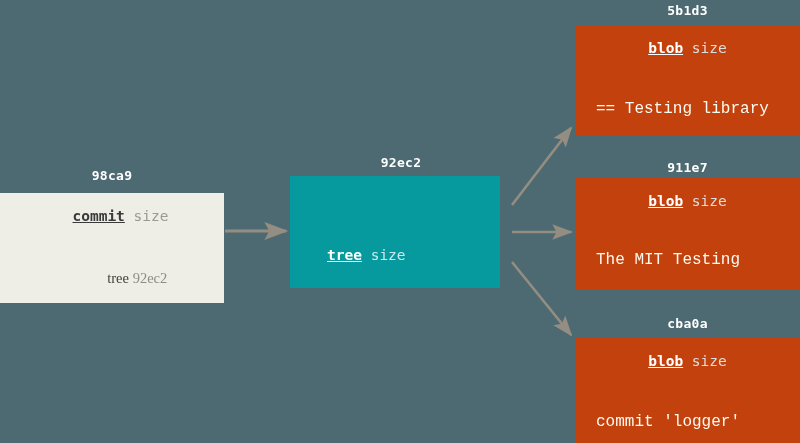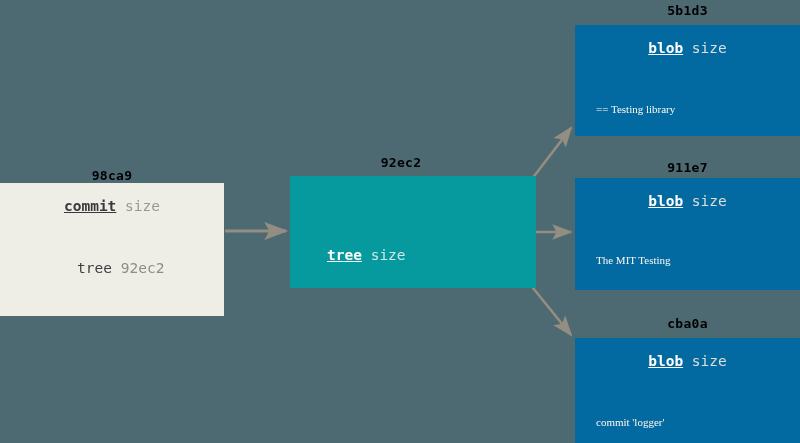--- a/index.html
+++ b/index.html
@@ -28,35 +28,35 @@
     pointer-events: none;
   }
   .node {
     position: absolute;
     box-sizing: border-box;
   }
   .node-title {
     position: absolute;
     width: 100%;
     text-align: center;
-    color: #000000;
+    color: #ffffff;
     font-weight: bold;
     font-size: 13px;
     letter-spacing: 0.3px;
     font-family: "DejaVu Sans Mono", monospace;
   }
   .node-box {
     position: absolute;
     left: 0;
     box-sizing: border-box;
     overflow: hidden;
   }
   .box-commit { background: #eeeee6; }
   .box-tree   { background: #069a9e; }
-  .box-blob   { background: #0369a1; }
+  .box-blob   { background: #c2410c; }
 
   .hdr {
     text-align: center;
     font-size: 14.5px;
     line-height: 1;
     font-family: "DejaVu Sans Mono", monospace;
     white-space: pre;
   }
   .hdr .kw {
     font-weight: bold;
@@ -96,25 +96,25 @@
   .entries .row { display: block; }
   .entries .kw {
     font-weight: bold;
     color: #ffffff;
   }
   .entries .kw.u { text-decoration: underline; }
   .entries .rest { color: #d8dcdc; }
 
   
   .blob-body {
-    font-size: 11px;
+    font-size: 16px;
     line-height: 14px;
     white-space: pre;
     color: #fdfaf0;
-    font-family: Liberation Serif, serif;
+    font-family: Liberation Mono, monospace;
   }
   .blob-body .para { display: block; }
 </style>
 </head>
 <body>
 
 <div id="canvas">
 
   <svg class="edges" viewBox="0 0 800 443">
     <defs>
@@ -123,34 +123,34 @@
       </marker>
     </defs>
     <line x1="225" y1="231" x2="286" y2="231" stroke="#948d82" stroke-width="3" marker-end="url(#ah)"></line>
     <line x1="512" y1="205" x2="571" y2="128" stroke="#948d82" stroke-width="2.6" marker-end="url(#ah)"></line>
     <line x1="512" y1="232" x2="571" y2="232" stroke="#948d82" stroke-width="2.6" marker-end="url(#ah)"></line>
     <line x1="512" y1="262" x2="571" y2="335" stroke="#948d82" stroke-width="2.6" marker-end="url(#ah)"></line>
   </svg>
 
   <div class="node" style="left:0px; top:155px; width:224px;">
     <div class="node-title" style="top:13px;">98ca9</div>
-    <div class="node-box box-commit" style="top:28px; width:224px; height:133px;">
+    <div class="node-box box-commit" style="top:38px; width:224px; height:110px;padding-left:17px;">
       <div class="hdr" style="margin-top:16px;"><span class="kw">commit</span><span class="dim"> </span><span class="dim">size</span></div>
-      <div class="fields" style="margin-top:7px; padding-left:6px;">
+      <div class="fields" style="margin-top:7px; padding-left:6px;font-family:Liberation Serif, serif;">
         <span class="row"><span class="k">tree</span><span> </span><span class="v">92ec2</span></span>
         
         
       </div>
 
     </div>
   </div>
 
   <div class="node" style="left:290px; top:155px; width:222px;">
     <div class="node-title" style="top:0px;">92ec2</div>
-    <div class="node-box box-tree" style="top:21px; width:246px; height:112px;">
+    <div class="node-box box-tree" style="top:21px; width:210px; height:112px;">
       <div class="entries" style="margin-top:32px; padding-left:37px;">
         <span class="row"><span class="kw u">tree</span><span class="rest" style="color:#cfe8e9"> </span><span class="rest" style="color:#cfe8e9">size</span></span>
         
         
         
       </div>
     </div>
   </div>
 
   <div class="node" style="left:575px; top:3px; width:225px;">

